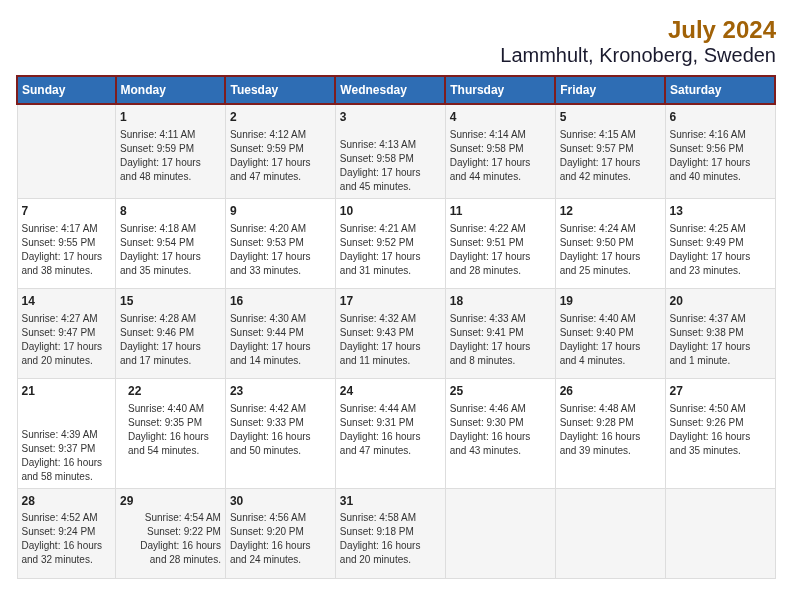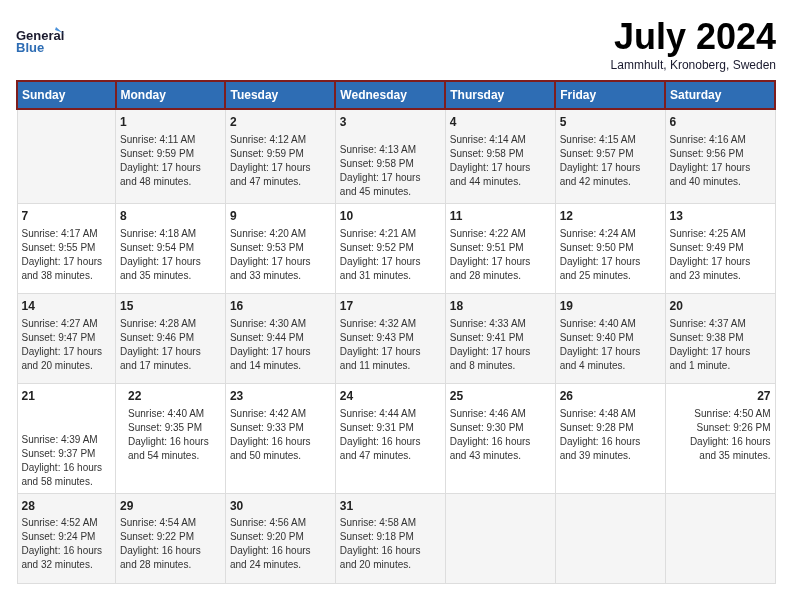--- a/index.html
+++ b/index.html
@@ -18,26 +18,26 @@
     }
     .logo {
       display: flex;
       flex-direction: column;
       align-items: flex-start;
     }
     .title-block {
       text-align: right;
     }
     .month-year {
-      font-size: 36px;
+      font-size: 24px;
       font-weight: bold;
-      color: #000000;
+      color: #a16207;
     }
     .location {
-      font-size: 12px;
+      font-size: 20px;
       color: #1a1a2e;
     }
     table {
       width: 100%;
       border-collapse: collapse;
       font-size: 11px;
     }
     thead tr {
       background-color: #2e6db4;
       color: white;
@@ -74,30 +74,20 @@
     }
     .cell-content {
       font-size: 10px;
       color: #333;
     }
   </style>
 </head>
 <body>
 
 <div class="header">
-  <div class="logo">
-      <div style="display: flex; align-items: center; gap: 0px;">
-    <svg width="50" height="50" viewBox="0 0 100 60">
-      <text x="0" y="28" font-size="26" font-weight="bold" font-family="Arial,sans-serif" fill="#1a1a2e">General</text>
-      <text x="0" y="52" font-size="26" font-weight="bold" font-family="Arial,sans-serif" fill="#2e6db4">Blue</text>
-      <polygon points="88,8 100,20 96,16 90,10" fill="#2e6db4"></polygon>
-      <polygon points="80,2 100,20 90,12 78,8" fill="#4a90d9"></polygon>
-    </svg>
-  </div>
-    </div>
 
   <div class="title-block" style="flex:1; text-align:right;">
     <div class="month-year">July 2024</div>
     <div class="location">Lammhult, Kronoberg, Sweden</div>
   </div>
 </div>
 
 <table>
   <thead>
     <tr>
@@ -294,39 +284,39 @@
 Daylight: 16 hours
 and 43 minutes.</div>
         </td>
         <td style="height: 90px;">
           <span class="day-num">26</span>
           <div class="cell-content" style="white-space: pre-line;">Sunrise: 4:48 AM
 Sunset: 9:28 PM
 Daylight: 16 hours
 and 39 minutes.</div>
         </td>
-        <td style="height: 90px; text-align: right;">
+        <td style="height: 90px;">
           <span class="day-num">27</span>
           <div class="cell-content" style="white-space: pre-line;">Sunrise: 4:50 AM
 Sunset: 9:26 PM
 Daylight: 16 hours
 and 35 minutes.</div>
         </td>
       </tr>
       <tr>
         <td style="height: 90px;">
           <span class="day-num">28</span>
           <div class="cell-content" style="white-space: pre-line;">Sunrise: 4:52 AM
 Sunset: 9:24 PM
 Daylight: 16 hours
 and 32 minutes.</div>
         </td>
         <td style="height: 90px;">
           <span class="day-num">29</span>
-          <div class="cell-content" style="white-space: pre-line;">Sunrise: 4:54 AM
+          <div class="cell-content" style="white-space: pre-line; text-align: right;">Sunrise: 4:54 AM
 Sunset: 9:22 PM
 Daylight: 16 hours
 and 28 minutes.</div>
         </td>
         <td style="height: 90px;">
           <span class="day-num">30</span>
           <div class="cell-content" style="white-space: pre-line;">Sunrise: 4:56 AM
 Sunset: 9:20 PM
 Daylight: 16 hours
 and 24 minutes.</div>

